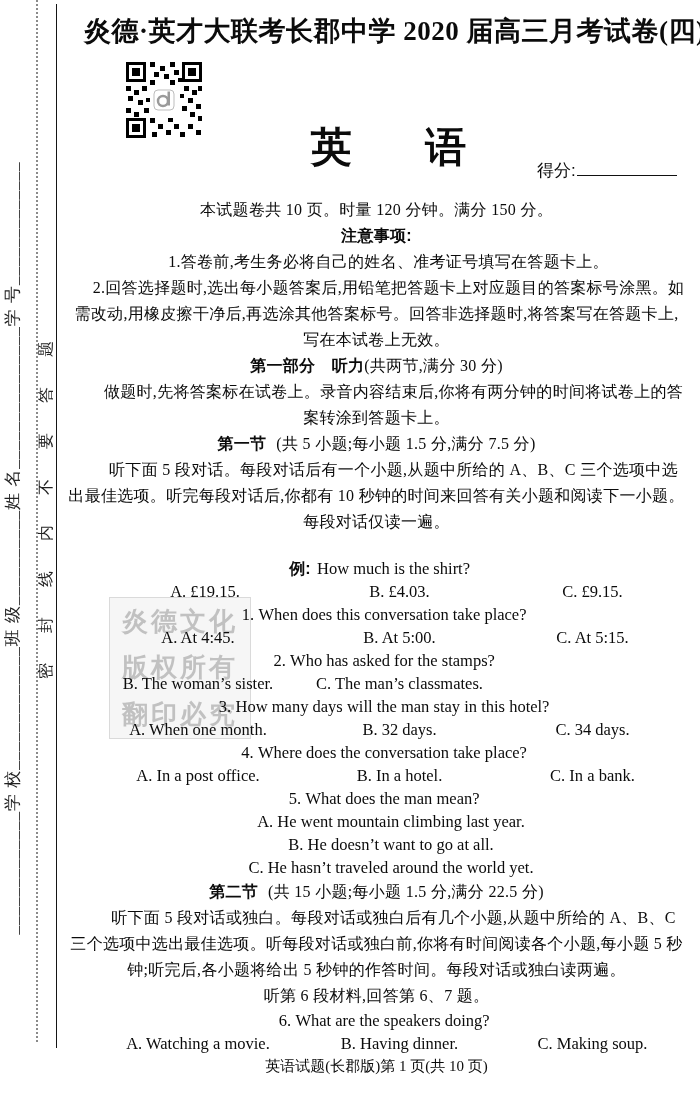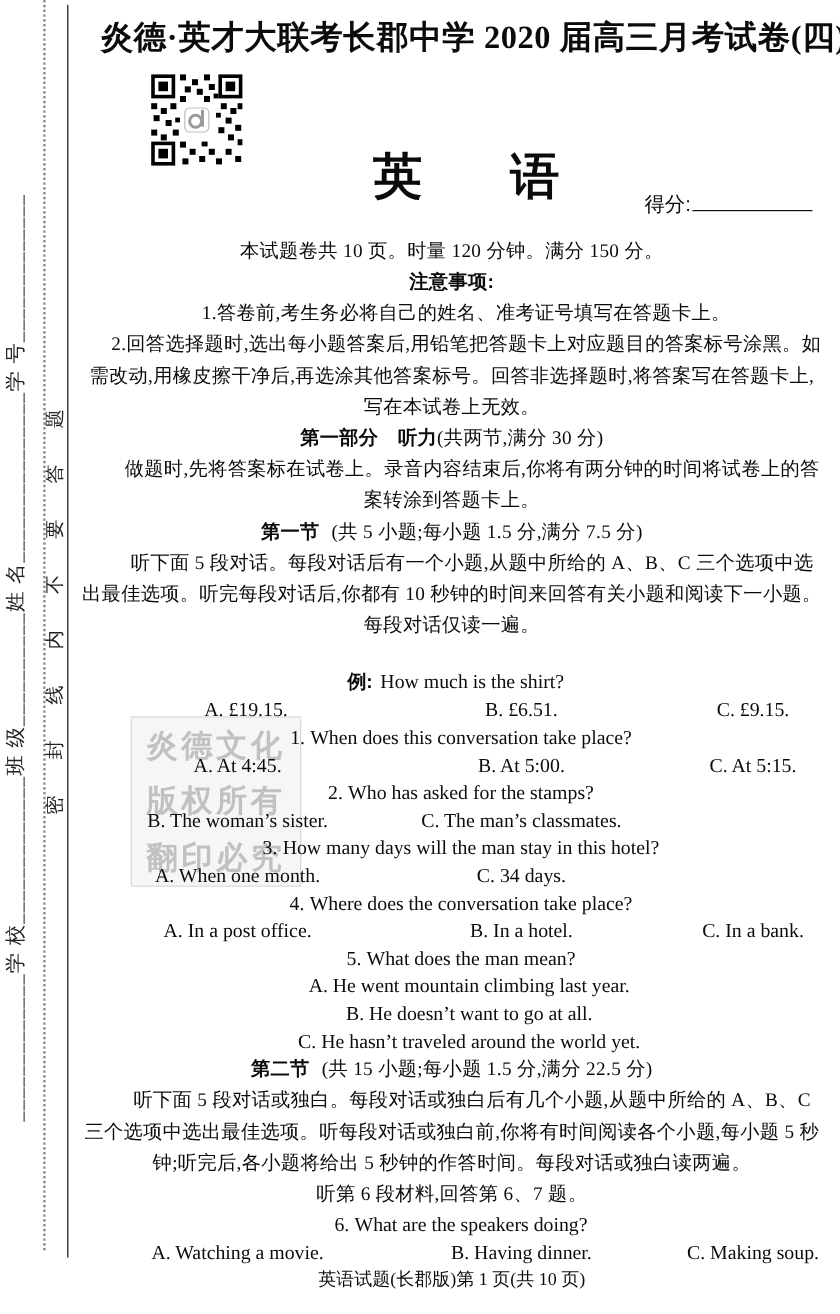--- a/index.html
+++ b/index.html
@@ -50,21 +50,21 @@
   .cn  { font-size:16px; line-height:26px; letter-spacing:0.3px; }
   .en  { font-size:16.5px; line-height:23px; }
   .hei { font-family:"Liberation Sans","DejaVu Sans",sans-serif; font-weight:bold;margin-top:22px; }
   .center { text-align:center; }
   .ind1 { text-indent:24px; }
   .ind2 { text-indent:34px; }
   .gap  { margin-right:10px; }
   .qnum { display:inline-block; min-width:21px; padding-left:11px; box-sizing:content-box; }
   .exlabel { display:inline-block; min-width:34px; font-size:16px; }
   .opts { display:grid; grid-template-columns:202px 201px auto; padding-left:29px;
-          font-size:16.5px; line-height:23px;gap:35px; }
+          font-size:16.5px; line-height:23px; }
   .opts.ex > span:first-child { padding-left:14px; }
   .stack > div { padding-left:29px;font-family:Liberation Serif, serif; }
   .footer { position:absolute; left:68px; top:1057px; width:617px; text-align:center;
             font-size:15px; z-index:1; }
 </style>
 </head>
 <body>
 
 <div class="page">
 
@@ -160,40 +160,41 @@
     <p class="cn ind2">做题时,先将答案标在试卷上。录音内容结束后,你将有两分钟的时间将试卷上的答案转涂到答题卡上。</p>
 
     <p class="cn"><span class="hei gap">第一节</span><span>(共 5 小题;每小题 1.5 分,满分 7.5 分)</span></p>
     <p class="cn ind2">听下面 5 段对话。每段对话后有一个小题,从题中所给的 A、B、C 三个选项中选出最佳选项。听完每段对话后,你都有 10 秒钟的时间来回答有关小题和阅读下一小题。每段对话仅读一遍。</p>
 
     <div class="en">
       <span class="hei exlabel">例:</span><span>How much is the shirt?</span>
     </div>
     <div class="opts ex">
       <span>A. £19.15.</span>
-      <span>B. £6.51.</span>
+      <span>B. £4.03.</span>
       <span>C. £9.15.</span>
     </div>
 
     <div class="en"><span class="qnum">1.</span><span>When does this conversation take place?</span></div>
     <div class="opts">
       <span>A. At 4:45.</span>
       <span>B. At 5:00.</span>
       <span>C. At 5:15.</span>
     </div>
 
     <div class="en"><span class="qnum">2.</span><span>Who has asked for the stamps?</span></div>
     <div class="opts">
       <span>B. The woman’s sister.</span>
       <span>C. The man’s classmates.</span>
     </div>
 
     <div class="en"><span class="qnum">3.</span><span>How many days will the man stay in this hotel?</span></div>
     <div class="opts">
       <span>A. When one month.</span>
+      <span>B. 32 days.</span>
       <span>C. 34 days.</span>
     </div>
 
     <div class="en"><span class="qnum">4.</span><span>Where does the conversation take place?</span></div>
     <div class="opts">
       <span>A. In a post office.</span>
       <span>B. In a hotel.</span>
       <span>C. In a bank.</span>
     </div>
 

